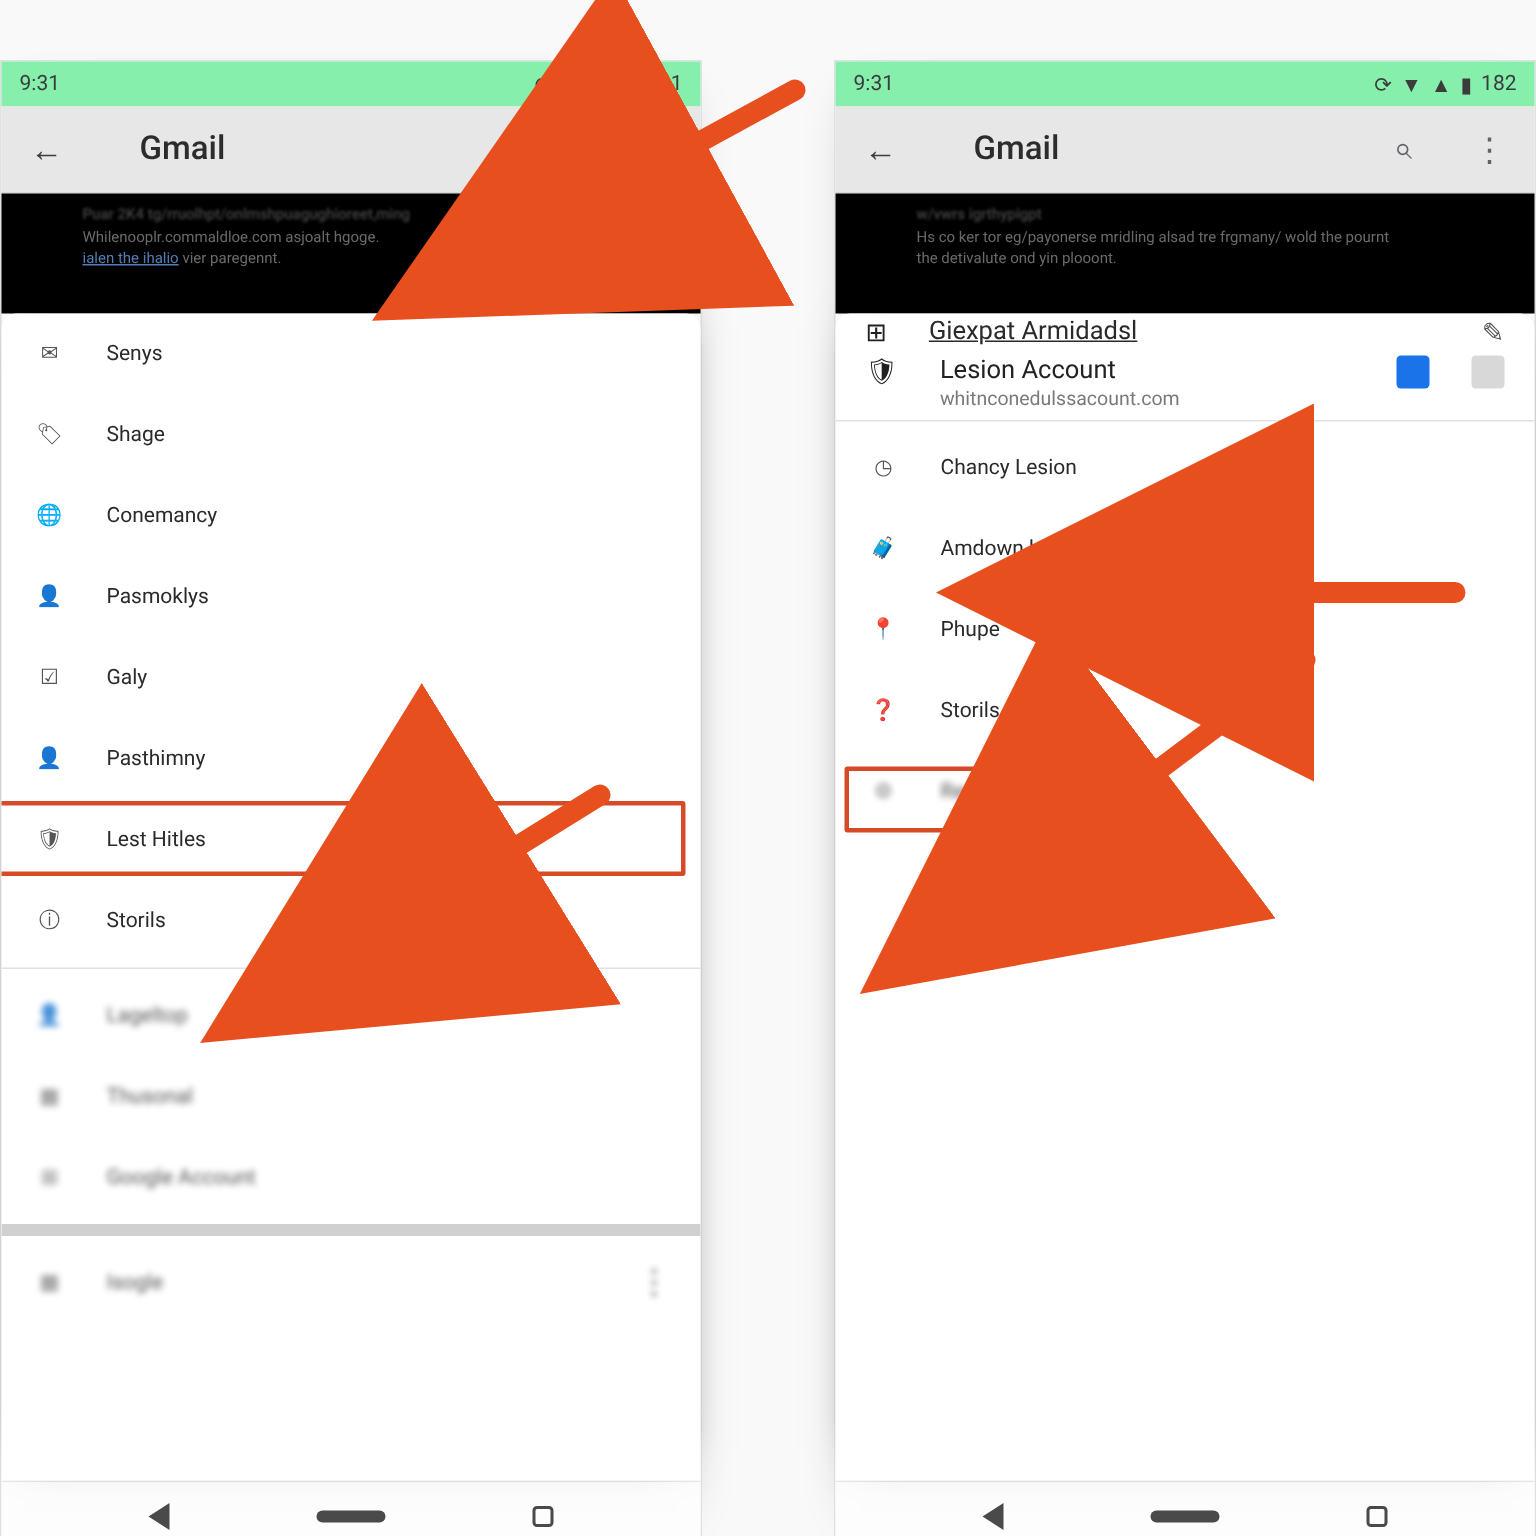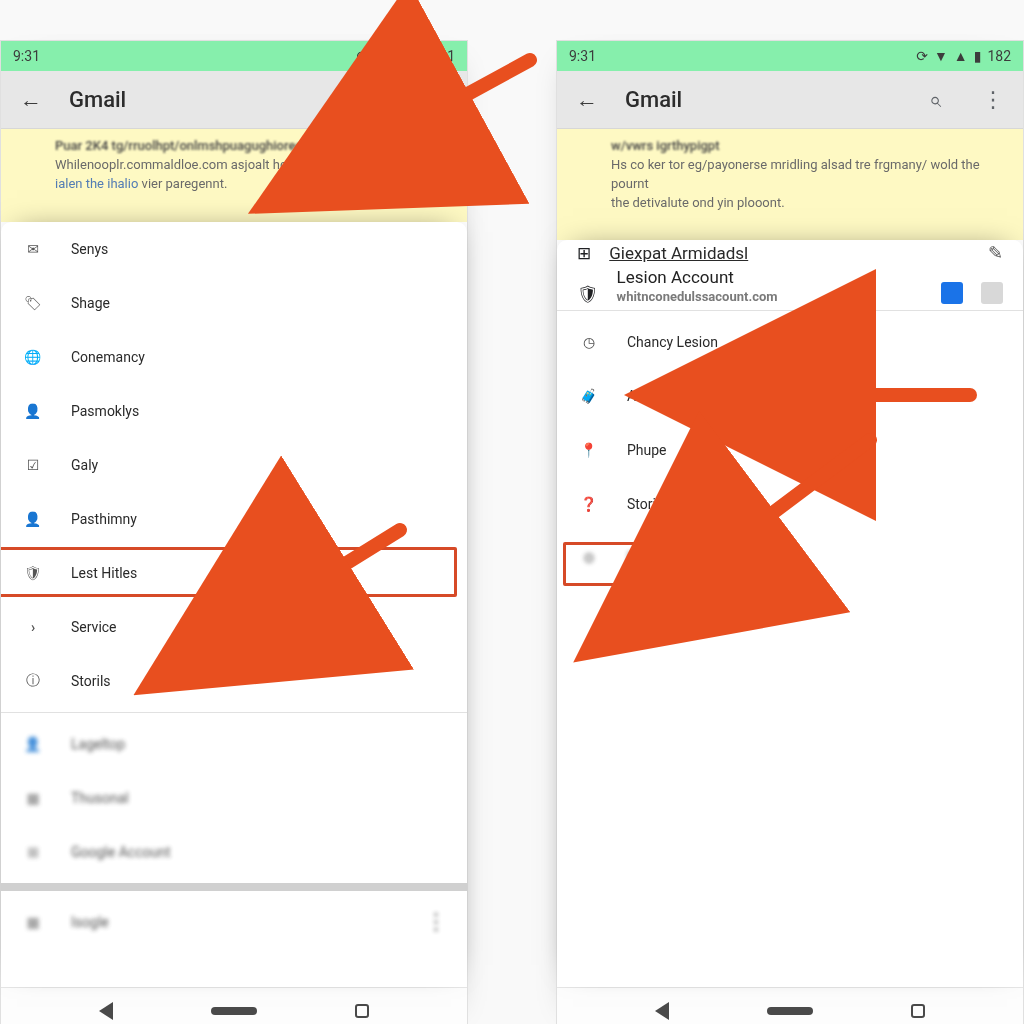--- a/index.html
+++ b/index.html
@@ -29,36 +29,36 @@
     font-size: 14px; color: #3c3c3c; background: #86efac;
   }
   .statusbar .glyphs { display: flex; gap: 6px; align-items: center; }
 
   .appbar {
     height: 58px; padding: 0 10px;
     display: flex; align-items: center; gap: 18px;
     background: #e7e7e7;
     border-bottom: 1px solid #d7d7d7;
   }
-  .appbar .title { font-size: 22px; font-weight: 500; color: #2c2c2c; flex: 1; }
+  .appbar .title { font-size: 22px; font-weight: 500; color: #2c2c2c; flex: 1; margin-left: 24px; }
   .iconbtn {
     width: 40px; height: 40px; display: inline-flex; align-items: center; justify-content: center;
     border-radius: 50%; color: #5f6368;
   }
   .back-arrow::before { content:"←"; font-size:22px; color:#3c3c3c; }
   .search-glyph::before { content:"⌕"; font-size:22px; transform: scaleX(-1); display:inline-block; }
   .more-glyph::before { content:"⋮"; font-size:22px; }
 
   .promo {
-    background: #fef9c3; color:#6a6a6a;
-    font-size: 13px; line-height: 1.45; padding: 8px 16px 28px 54px;
+    background: #000000; color:#6a6a6a;
+    font-size: 10px; line-height: 1.45; padding: 8px 16px 28px 54px;
     filter: blur(.4px);
   }
   .promo b { color:#444; font-weight:500; display:block; filter: blur(1px); }
-  .promo a { color:#537db4; }
+  .promo a { color:#537db4; text-decoration:underline; }
 
   .sheet {
     flex: 1; background:#fff; border-top-left-radius: 10px; border-top-right-radius: 10px;
     box-shadow: 0 -6px 28px -16px rgba(0,0,0,.5);
     overflow: hidden; position: relative;
   }
   .row {
     display:flex; align-items:center; gap: 26px;
     height: 54px; padding: 0 20px;
     font-size: 14px; color:#2a2a2a;
@@ -67,27 +67,27 @@
   .row.blurred { filter: blur(2px); opacity:.8; }
   .row.no-interact { pointer-events:none; }
   .divider { height:1px; background:#e1e1e1; margin:4px 0; }
 
   .highlight {
     position:absolute; border:3px solid #d64a27; border-radius:2px; pointer-events:none;
   }
 
   
   .account-row {
-    display:flex; align-items:flex-end; gap:18px;
+    display:flex; align-items:flex-start; gap:28px;
     padding: 2px 20px; font-size:17px;
   }
   .account-row .meta { flex:1; }
   .account-row .name { font-size:17px; color:#222; }
   .account-row .name.link { text-decoration:underline; color:#2a2a2a; }
-  .account-row .sub  { font-size:13px; color:#7a7a7a; margin-top:2px;font-weight:bold; }
+  .account-row .sub  { font-size:13px; color:#7a7a7a; margin-top:2px; }
   .chip { width:22px; height:22px; border-radius:3px; }
   .chip.blue { background:#1a73e8; }
   .chip.grey { background:#d8d8d8; }
   .pencil::before { content:"✎"; color:#555; font-size:18px; }
 
   .navbar {
     height: 46px; display:flex; align-items:center; justify-content:space-evenly;
     background:#fdfdfd; border-top:1px solid #e6e6e6;
   }
   .nav-back { width:0;height:0;border-top:9px solid transparent;border-bottom:9px solid transparent;border-right:14px solid #4a4a4a; }
@@ -185,26 +185,20 @@
           <span>Pasthimny</span>
         </div>
       <div class="row">
           <span class="slot">
             <span class="ic badge"></span>
           </span>
           <span>Lest Hitles</span>
         </div>
       <div class="row">
           <span class="slot">
-            <span class="ic chev"></span>
-          </span>
-          <span>Service</span>
-        </div>
-      <div class="row">
-          <span class="slot">
             <span class="ic info"></span>
           </span>
           <span>Storils</span>
         </div>
 
       <div class="divider"></div>
 
       <div class="row blurred no-interact">
           <span class="slot">
             <span class="ic person"></span>

